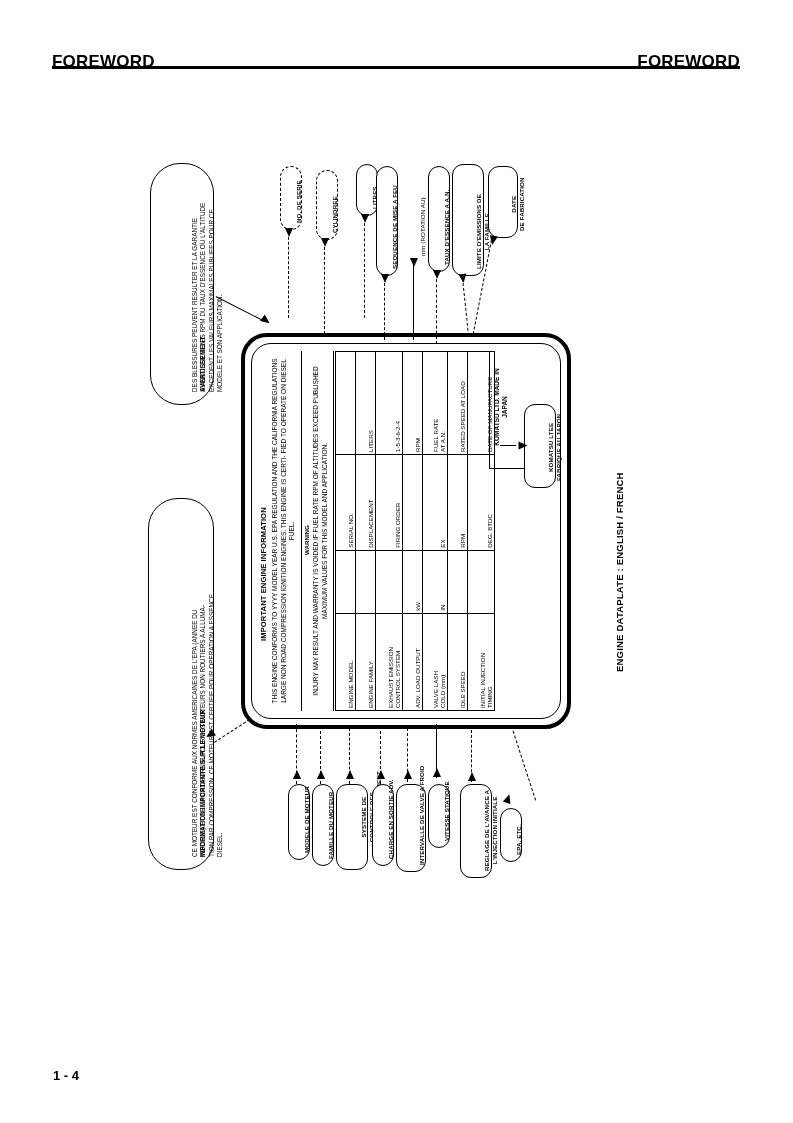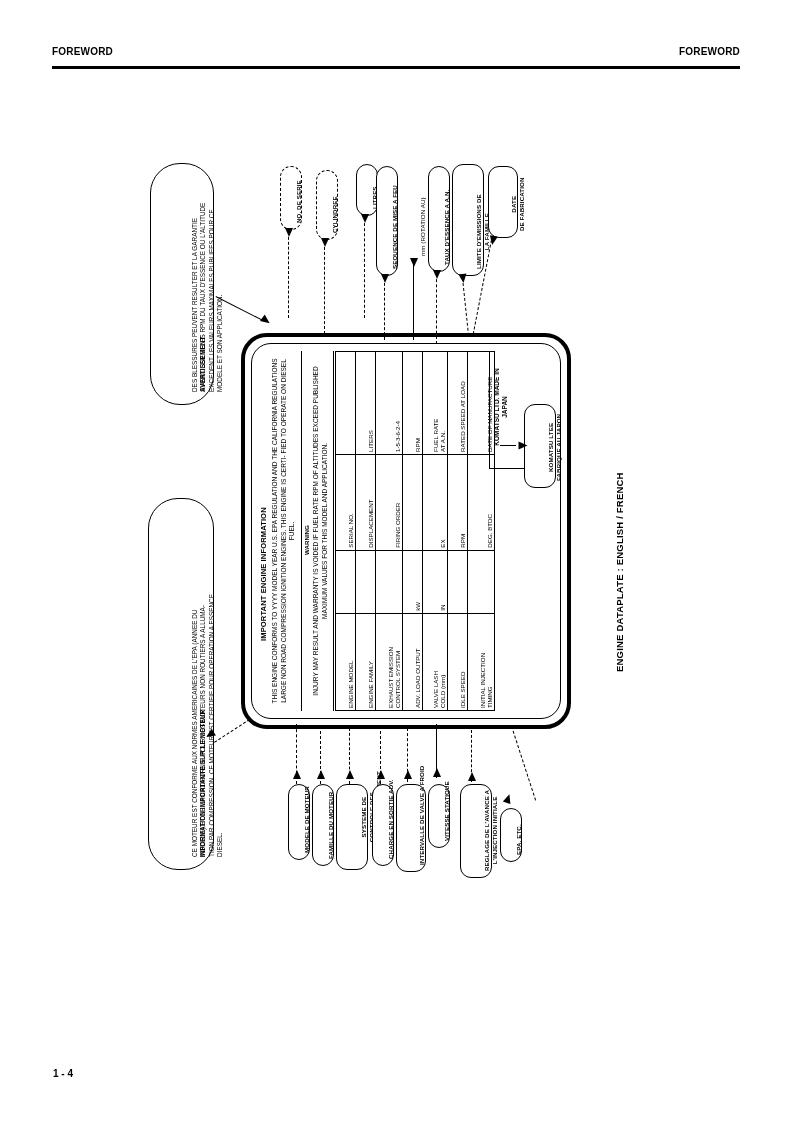--- a/index.html
+++ b/index.html
@@ -2,27 +2,27 @@
 <html><head>
 <meta charset="utf-8">
 <style>
   html,body{margin:0;padding:0;background:#ffffff;}
   body{width:793px;height:1123px;position:relative;font-family:"Liberation Sans",sans-serif;color:#000;overflow:hidden;}
 
   .page{position:absolute;inset:0;}
 
   
   .hdr{position:absolute;left:52px;top:44px;width:688px;height:24px;}
-  .hdr-l,.hdr-r{position:absolute;top:2px;font-size:10px;font-weight:bold;letter-spacing:.2px;}
+  .hdr-l,.hdr-r{position:absolute;top:8px;font-size:17px;font-weight:bold;letter-spacing:.2px;}
   .hdr-l{left:0;}
   .hdr-r{right:0;}
   .hdr-rule{position:absolute;left:52px;top:66px;width:688px;height:3px;background:#000;}
 
   
-  .pgnum{position:absolute;left:53px;top:1068px;font-size:10px;font-weight:bold;}
+  .pgnum{position:absolute;left:53px;top:1068px;font-size:13px;font-weight:bold;}
 
   
   .wm{position:absolute;left:336px;top:129px;font-size:23px;font-weight:bold;
       font-family:"DejaVu Sans",sans-serif;letter-spacing:-.3px;white-space:nowrap;}
 
   
   .rot{transform-origin:0 0;white-space:pre;}
 
   
   .plate{position:absolute;left:241px;top:333px;width:322px;height:388px;

